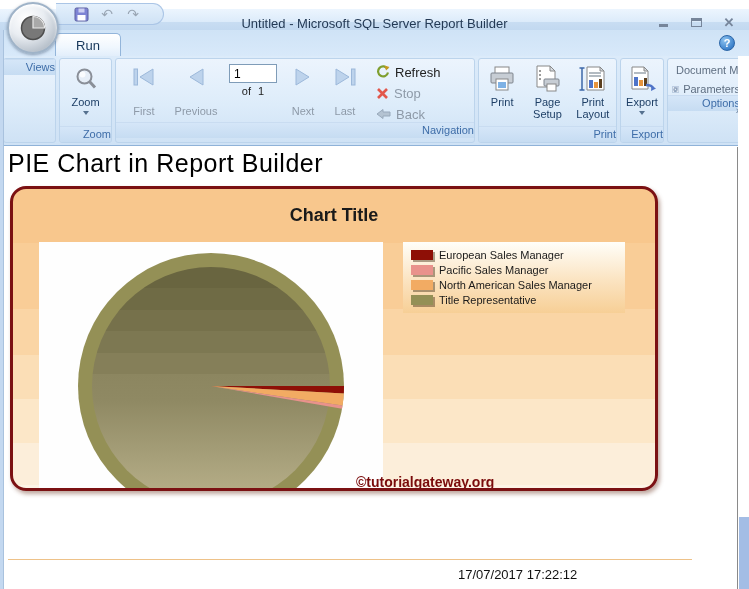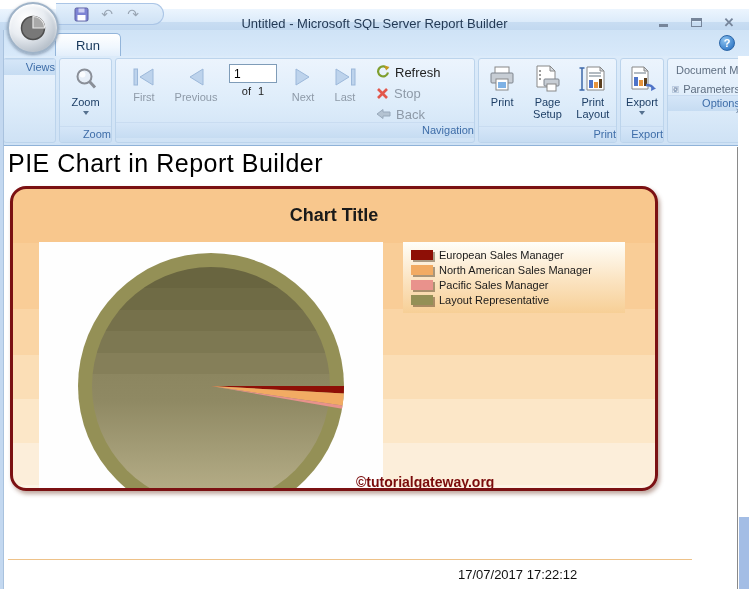--- a/index.html
+++ b/index.html
@@ -58,21 +58,21 @@
     font-size:11px; color:#1e3f66; text-align:center; line-height:12px; padding-top:2px; cursor:default; }
   .bigbtn .icon-box { height:30px; display:flex; align-items:center; justify-content:center; }
   .caret-down { width:0; height:0; border-left:3px solid transparent; border-right:3px solid transparent;
     border-top:4px solid #55718f; margin-top:1px; }
 
   .g-views { width:53px; } .g-zoom { width:53px; }
   .g-nav { width:360px; } .g-print { width:139px;gap:6px; } .g-export { width:44px; }
   .g-options { width:74px; }
 
   .nav-body { display:flex; align-items:flex-start; width:100%; padding:3px 2px 0 4px; }
-  .navbtn { width:48px; display:flex; flex-direction:column; align-items:center; gap:3px;
+  .navbtn { width:48px; display:flex; flex-direction:column; align-items:center; gap:17px;
     font-size:11px; color:#8e9aa8; padding-top:4px; }
   .navbtn.small { width:42px; }
   .pagebox { width:58px; display:flex; flex-direction:column; align-items:center; gap:2px; padding-top:2px; }
   .pagebox input { width:48px; height:19px; border:1px solid #7f9cb8; font-size:12px; padding-left:4px;
     font-family:"Liberation Sans",sans-serif; }
   .ofline { font-size:11px; color:#222; display:flex; gap:7px; }
   .rsb-col { margin-left:10px; display:flex; flex-direction:column; gap:5px; padding-top:2px; }
   .rsb-row { display:flex; align-items:center; gap:5px; font-size:13px; color:#8e9aa8; height:16px; }
   .rsb-row.enabled { color:#222; }
 
@@ -386,30 +386,30 @@
         </svg>
       </div>
 
       <div class="legend">
         <div id="legend-rows">
             <div class="legend-row">
               <span class="legend-swatch" style="background: rgb(142, 15, 6);"></span>
               <span class="legend-label">European Sales Manager</span>
             </div>
             <div class="legend-row">
+              <span class="legend-swatch" style="background: rgb(233, 146, 140);"></span>
+              <span class="legend-label">Pacific Sales Manager</span>
+            </div>
+            <div class="legend-row">
               <span class="legend-swatch" style="background: rgb(242, 171, 99);"></span>
               <span class="legend-label">North American Sales Manager</span>
             </div>
             <div class="legend-row">
-              <span class="legend-swatch" style="background: rgb(233, 146, 140);"></span>
-              <span class="legend-label">Pacific Sales Manager</span>
-            </div>
-            <div class="legend-row">
               <span class="legend-swatch" style="background: rgb(148, 144, 86);"></span>
-              <span class="legend-label">Layout Representative</span>
+              <span class="legend-label">Title Representative</span>
             </div>
           </div>
       </div>
 
       <div class="watermark">©tutorialgateway.org</div>
     </div>
 
     <div class="footer-divider"></div>
     <div class="timestamp">17/07/2017 17:22:12</div>
   </div>

